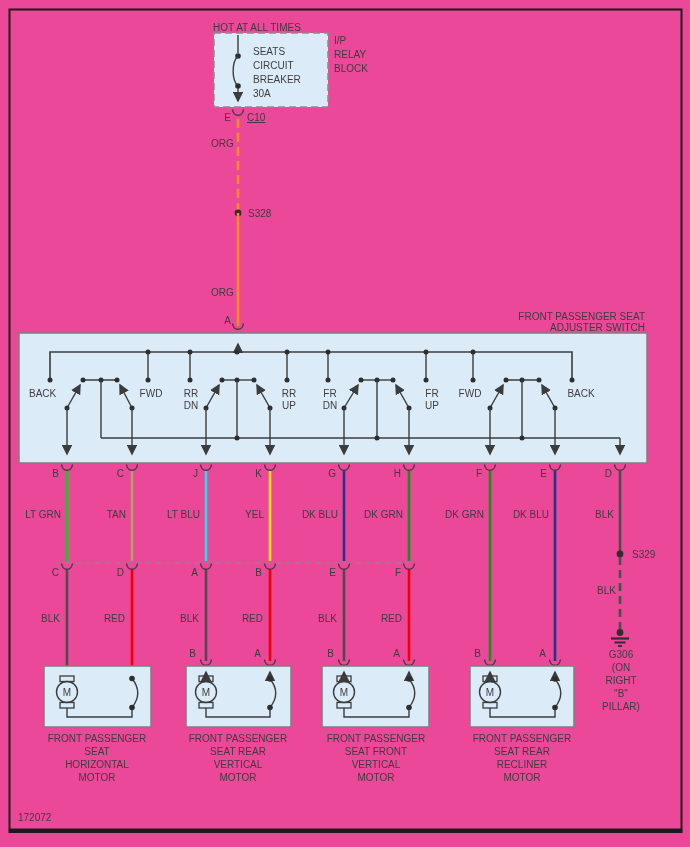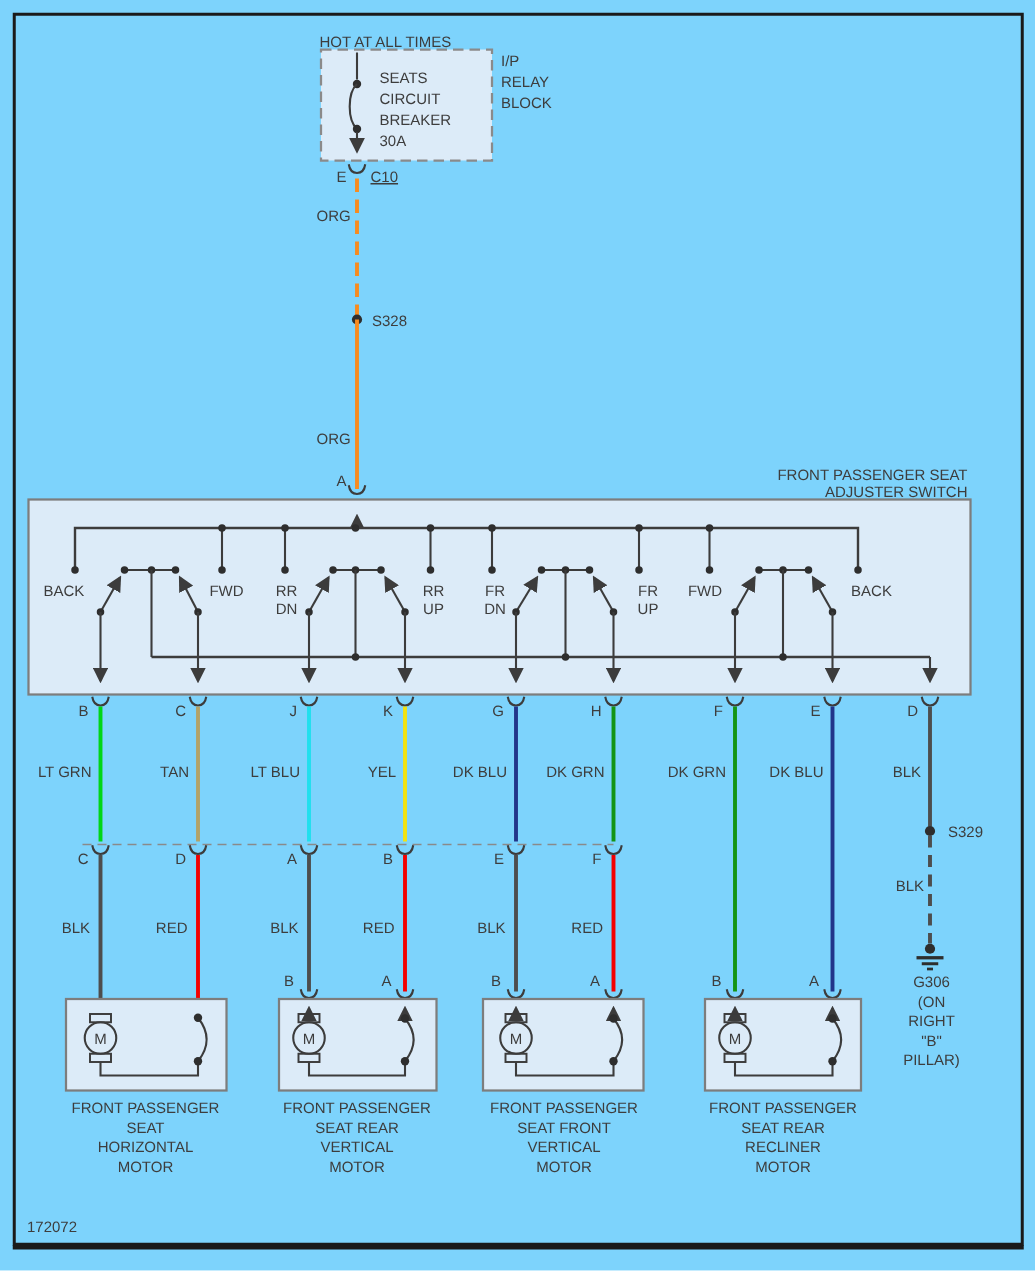--- a/index.html
+++ b/index.html
@@ -1,16 +1,16 @@
 <!DOCTYPE html>
 <html><head>
 <meta charset="utf-8">
 <style>
   html,body{margin:0;padding:0;background:#ffffff;}
-  .page{position:relative;width:690px;height:847px;background:#7dd3fc;font-family:"Liberation Sans",sans-serif;}
+  .page{position:relative;width:690px;height:847px;background:#ec4899;font-family:"Liberation Sans",sans-serif;}
   svg text{font-family:"Liberation Sans",sans-serif;font-size:10px;fill:#3d3d3d;}
   svg .tm{text-anchor:middle;}
   svg .te{text-anchor:end;}
   .ln{stroke:#3c3c3c;stroke-width:1.4;fill:none;}
   .bus{stroke:#3c3c3c;stroke-width:1.6;fill:none;}
   .wire{stroke-width:2.6;fill:none;}
   .dot{fill:#2e2e2e;stroke:none;}
   .bluebox{fill:#dcebf8;stroke:#7d7d7d;stroke-width:1.5;}
   .dashedbox{fill:#dcebf8;stroke:#8a8a8a;stroke-width:1.5;stroke-dasharray:7,4;}
   .mrect{fill:none;stroke:#3c3c3c;stroke-width:1.3;}

